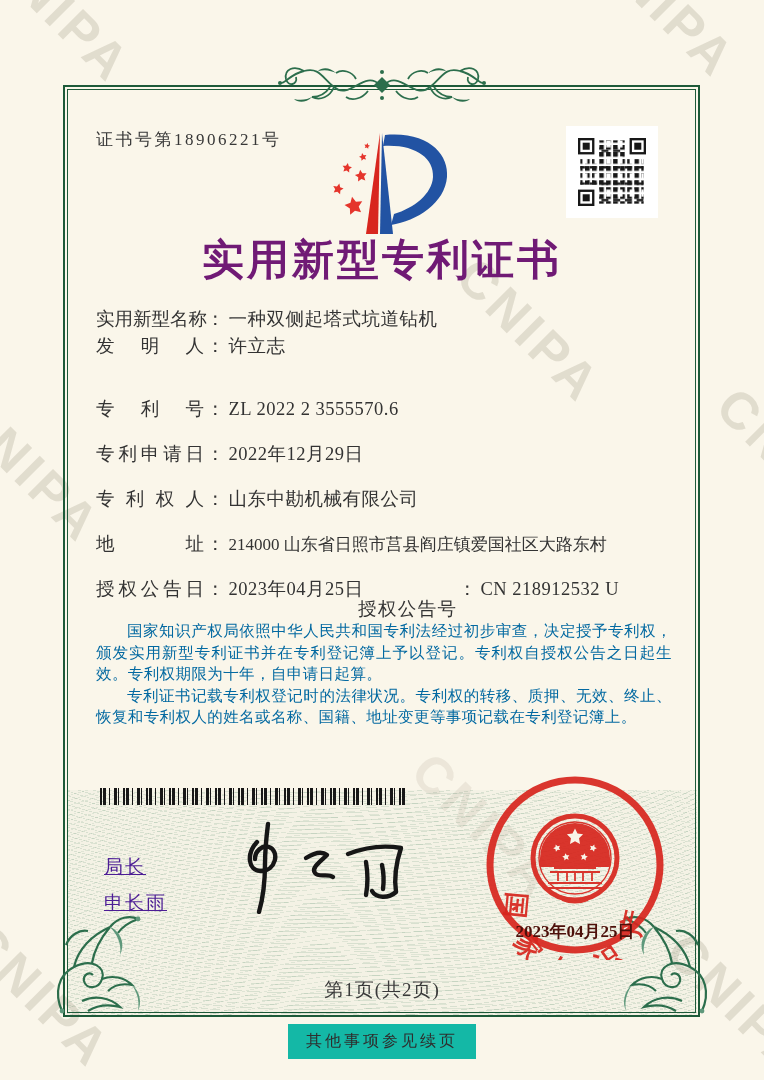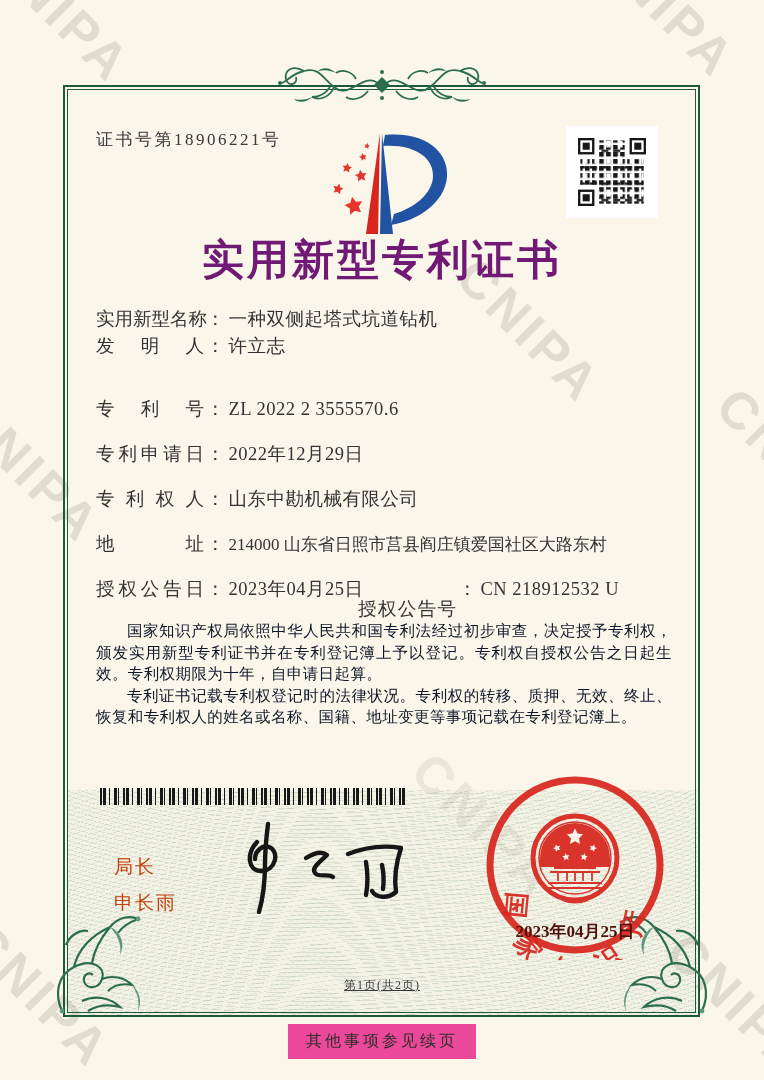--- a/index.html
+++ b/index.html
@@ -43,39 +43,39 @@
   
   .frow{position:absolute; z-index:5; left:96px; white-space:nowrap; font-size:18.5px; color:#333;}
   .flabel{display:inline-block; width:108px; text-align:justify; text-align-last:justify; vertical-align:top;}
   .fcolon{display:inline-block; margin:0 4px 0 2px;}
   .fvalue{letter-spacing:0.5px;}
   .fvalue.small{font-size:17px; letter-spacing:0;}
   .fpair2{position:absolute; left:262px; top:0; white-space:nowrap;}
   .fpair2 .flabel{width:98px;margin-top:20px;}
   
   #paras{position:absolute; z-index:5; left:96px; top:620px; width:576px;
-    font-size:15.5px; line-height:21.6px; color:#0f172a; text-align:justify;}
+    font-size:15.5px; line-height:21.6px; color:#0369a1; text-align:justify;}
   #paras p{margin:0; text-indent:2em; letter-spacing:0.4px;}
   
   #barcode{position:absolute; z-index:5; left:100px; top:788px; width:306px; height:17px;
     background:repeating-linear-gradient(90deg,
       #181818 0 2px, rgba(0,0,0,0) 2px 3px,
       #181818 3px 6px, rgba(0,0,0,0) 6px 9px,
       #181818 9px 10px, rgba(0,0,0,0) 10px 14px,
       #181818 14px 17px, rgba(0,0,0,0) 17px 18px,
       #181818 18px 19px, rgba(0,0,0,0) 19px 23px);}
-  .sig-label{position:absolute; z-index:5; left:114px; font-size:19px; color:#c2410c;
-    font-family:"Liberation Sans","DejaVu Sans",sans-serif; letter-spacing:2px;}
+  .sig-label{position:absolute; z-index:5; left:104px; font-size:19px; color:#4c1d95;
+    font-family:"Liberation Sans","DejaVu Sans",sans-serif; letter-spacing:2px;text-decoration:underline;}
   #sig-title{top:854px;} #sig-name{top:890px;}
   #signature{position:absolute; z-index:5; left:226px; top:818px;}
   #seal{position:absolute; z-index:6; left:480px; top:770px;}
   #page-info{position:absolute; z-index:5; left:0; top:977px; width:764px; text-align:center;
-    font-size:12px; letter-spacing:1px; color:#3a3a3a;text-decoration:underline;}
+    font-size:19px; letter-spacing:1px; color:#3a3a3a;}
   #continuation{position:absolute; z-index:5; left:50%; transform:translateX(-50%); top:1024px;
-    background:#ec4899; padding:7px 18px; font-size:16px; letter-spacing:3px; color:#2e2e2e; white-space:nowrap;}
+    background:#14b8a6; padding:7px 18px; font-size:16px; letter-spacing:3px; color:#2e2e2e; white-space:nowrap;}
 </style>
 </head>
 <body>
 
 <div id="page">
 
   <div id="guilloche"></div>
 
   <span class="wm" style="left:-30px;top:-20px">CNIPA</span>
   <span class="wm" style="left:575px;top:-25px">CNIPA</span>

